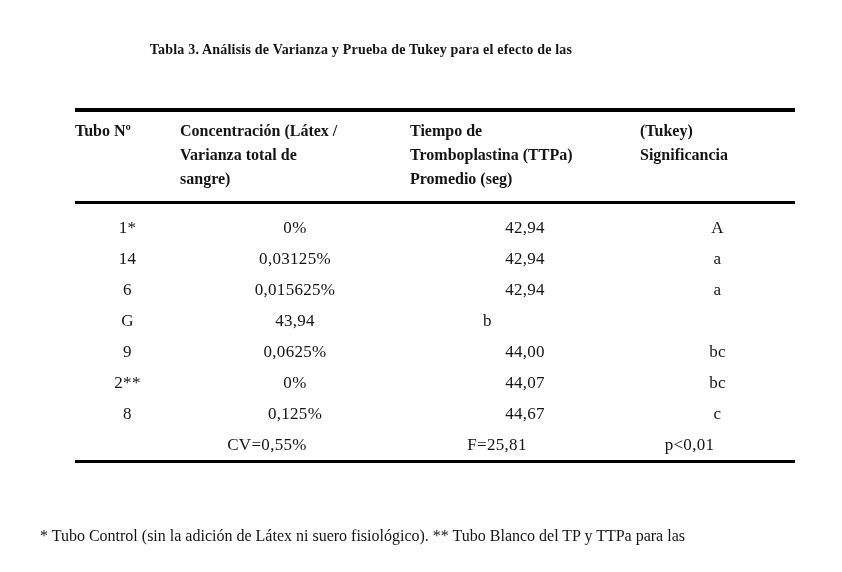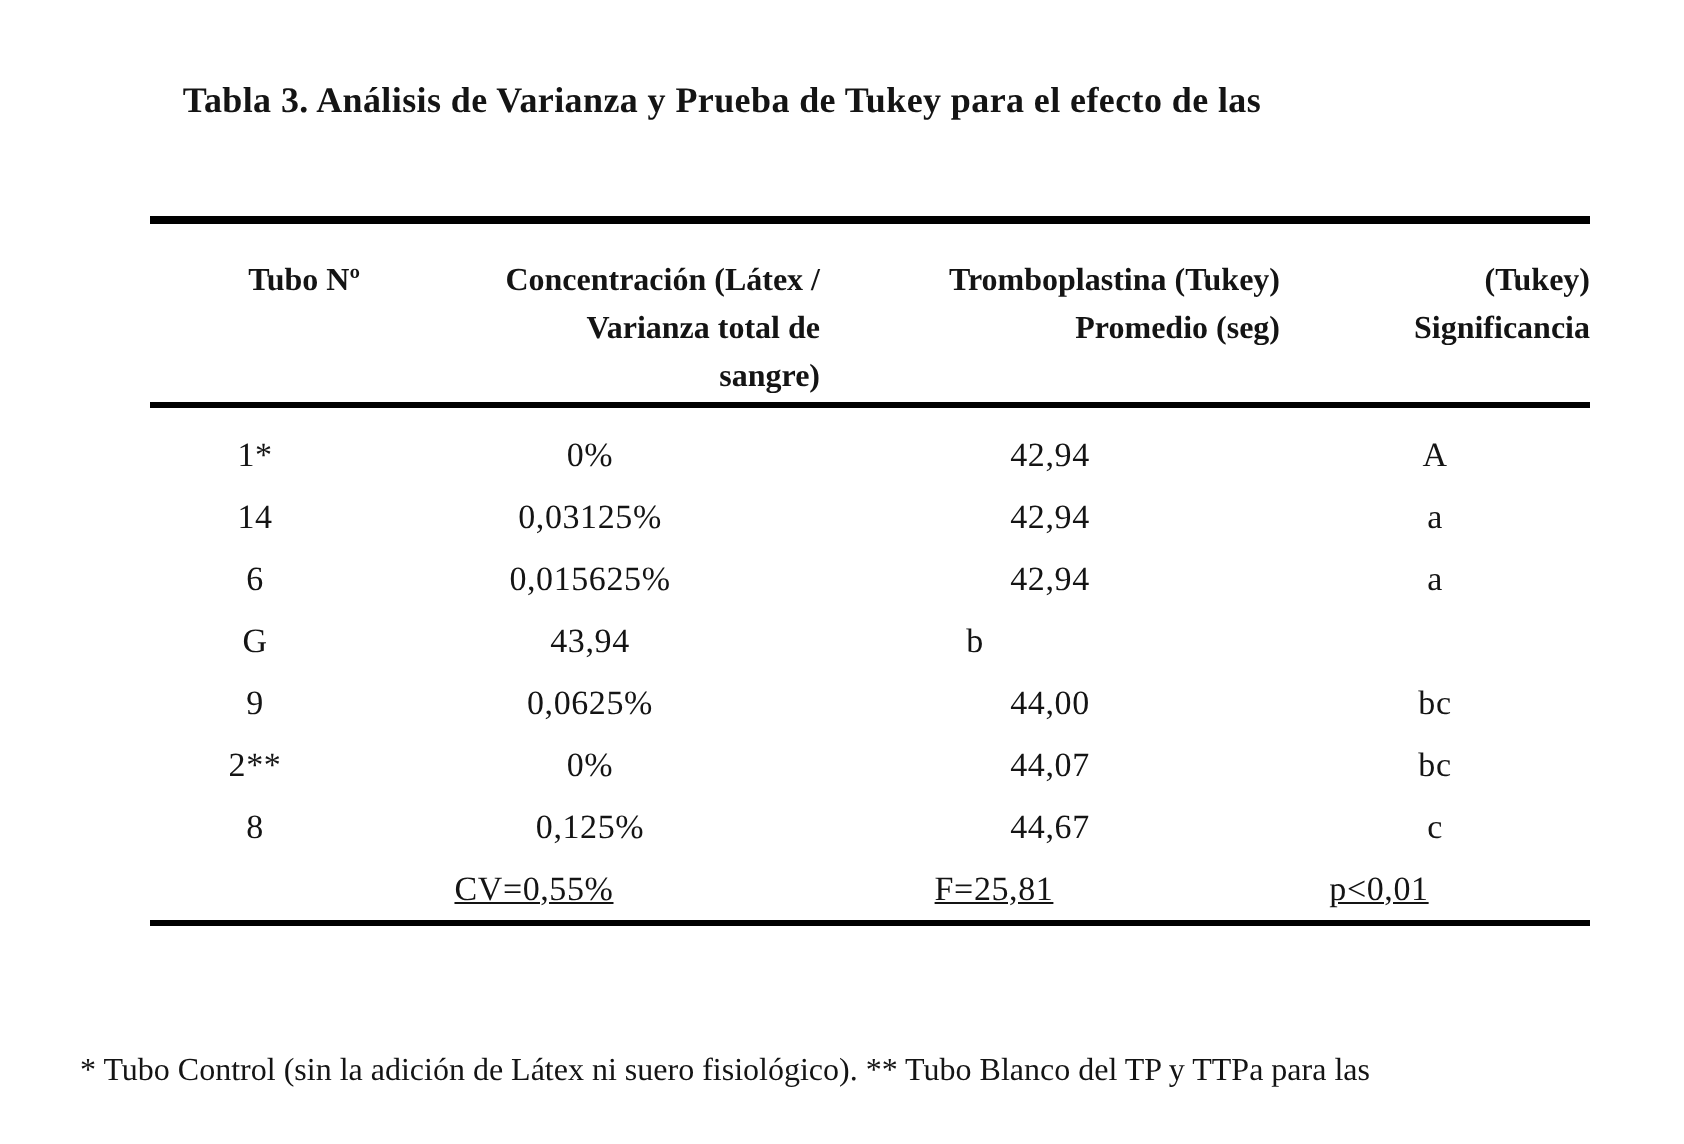--- a/index.html
+++ b/index.html
@@ -9,42 +9,42 @@
     background:#ffffff;
     color:#141414;
     font-family:"Liberation Serif", serif;
     overflow:hidden;
   }
 
   
   .caption {
     position:absolute; top:37px; left:0; width:722px;
     text-align:center; font-weight:bold;
-    font-size:18px; line-height:26px;
+    font-size:14px; line-height:26px;
     letter-spacing:0.2px;
   }
 
   
   .tbl { position:absolute; left:75px; top:108px; width:720px; }
   .rule { background:#000000; }
   .rule-top { height:4px; }
   .rule-mid { height:3px; }
   .rule-bottom { height:3px; }
 
   .header-row {
-    display:flex; height:89px; box-sizing:border-box; padding-top:17px;
-    font-weight:bold; font-size:16px; line-height:24px; text-align:right;
+    display:flex; height:89px; box-sizing:border-box; padding-top:7px;
+    font-weight:bold; font-size:16px; line-height:24px; text-align:left;
   }
   .c1 { width:105px; } .c2 { width:230px; } .c3 { width:230px; } .c4 { width:155px; }
 
   .tbody { box-sizing:border-box; padding-top:8px; height:256px; font-size:17px; }
   .trow { display:flex; height:31px; align-items:center; text-align:center; }
   .trow > div { letter-spacing:0.3px; }
   .cell-down { position:relative; top:3px; }      
-  .stats .shift { position:relative; left:-28px;text-decoration:underline; } 
+  .stats .shift { position:relative; left:-28px; } 
 
   
   .footnote {
     position:absolute; left:40px; top:478px; width:780px;
     font-size:16px; line-height:23px; white-space:pre-wrap;
   }
 </style>
 </head>
 <body>
 
@@ -60,21 +60,22 @@
     <div class="header-row">
       <div class="c1">
         <div>Tubo Nº</div>
       </div>
       <div class="c2">
         <div>Concentración (Látex /</div>
         <div>Varianza total de</div>
         <div>sangre)</div>
       </div>
       <div class="c3">
-        <div>Tromboplastina (Tukey)</div>
+        <div>Tiempo de</div>
+        <div>Tromboplastina (TTPa)</div>
         <div>Promedio (seg)</div>
       </div>
       <div class="c4">
         <div>(Tukey)</div>
         <div>Significancia</div>
       </div>
     </div>
 
     <div class="rule rule-mid"></div>
 

